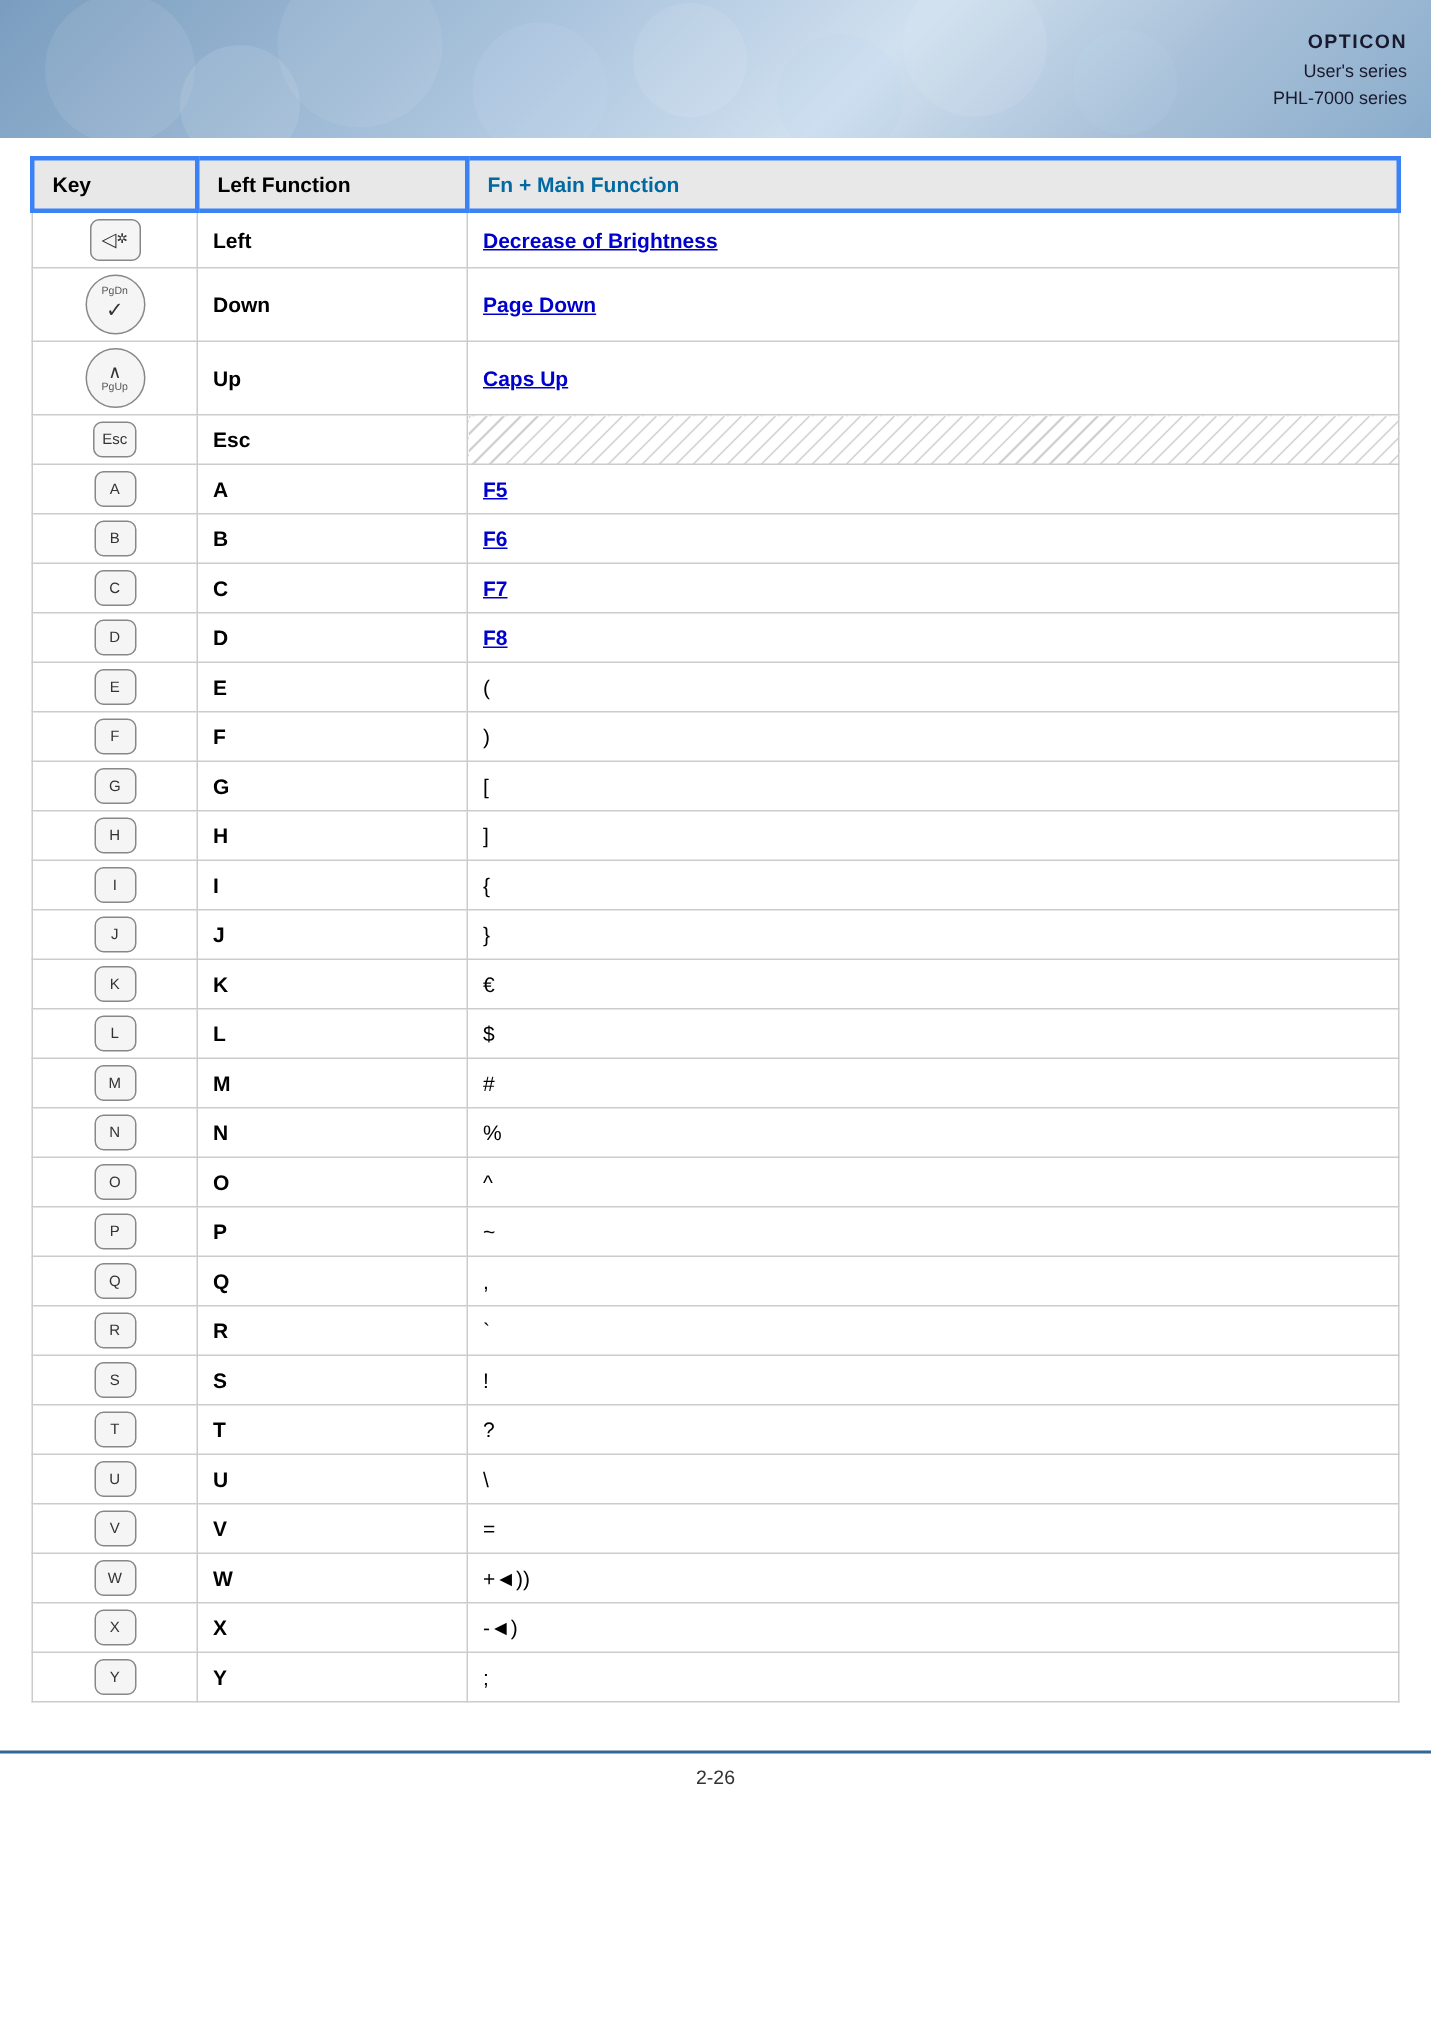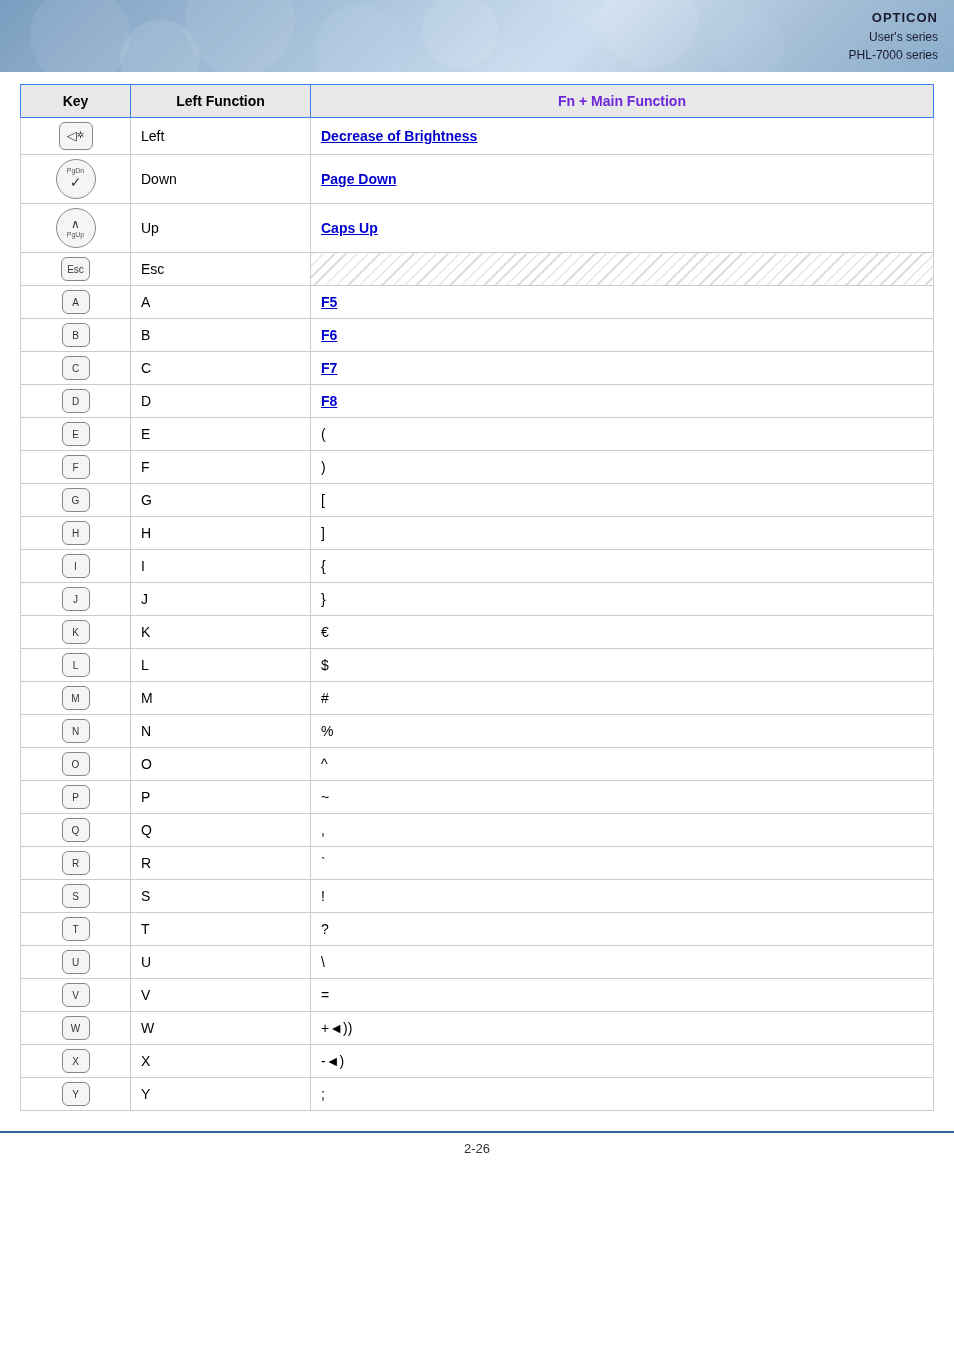--- a/index.html
+++ b/index.html
@@ -6,21 +6,21 @@
     body {
       font-family: Arial, sans-serif;
       background: #fff;
       width: 954px;
       min-height: 1351px;
     }
 
     
     .header {
       position: relative;
-      height: 72px;
+      height: 92px;
       background: linear-gradient(135deg, #7a9dbf 0%, #b0c8e0 40%, #d0e0ef 60%, #a8c0d8 80%, #8aadcc 100%);
       display: flex;
       align-items: center;
       justify-content: flex-end;
       overflow: hidden;
     }
     .header-circles {
       position: absolute;
       left: 0; top: 0; width: 100%; height: 100%;
       pointer-events: none;
@@ -48,46 +48,46 @@
     
     table {
       width: 100%;
       border-collapse: collapse;
       border: 1px solid #888;
     }
     thead tr {
       background: #e8e8e8;
     }
     thead th {
-      border: 1px solid #3b82f6;
+      border: 3px solid #3b82f6;
       padding: 8px 12px;
-      text-align: center;
+      text-align: left;
       font-weight: bold;
       font-size: 14px;
     }
     thead th.fn-col {
-      color: #6d28d9;
+      color: #0369a1;
       font-weight: bold;
     }
     tbody tr {
       border-bottom: 1px solid #ccc;
     }
     tbody td {
       border: 1px solid #ccc;
       padding: 4px 10px;
       font-size: 14px;
       vertical-align: middle;
     }
     tbody td.key-cell {
       width: 110px;
       text-align: center;
     }
     tbody td.main-fn {
       width: 180px;
-      font-weight: normal;
+      font-weight: bold;
     }
     tbody td.fn-main {
       color: #0000cc;
       font-weight: bold;
       text-decoration: underline;
     }
     
     .key-badge {
       display: inline-flex;
       align-items: center;
@@ -118,21 +118,21 @@
       );
       min-height: 24px;
     }
     
     .footer {
       text-align: center;
       padding: 8px;
       font-size: 13px;
       color: #333;
       border-top: 2px solid #336699;
-      margin-top: 0;
+      margin-top: 12px;
     }
   </style>
 </head>
 <body>
 
 <div class="header">
   <svg class="header-circles" viewBox="0 0 954 72" xmlns="http://www.w3.org/2000/svg">
 
     <circle cx="80" cy="36" r="50" fill="rgba(255,255,255,0.08)"></circle>
     <circle cx="160" cy="60" r="40" fill="rgba(255,255,255,0.10)"></circle>

